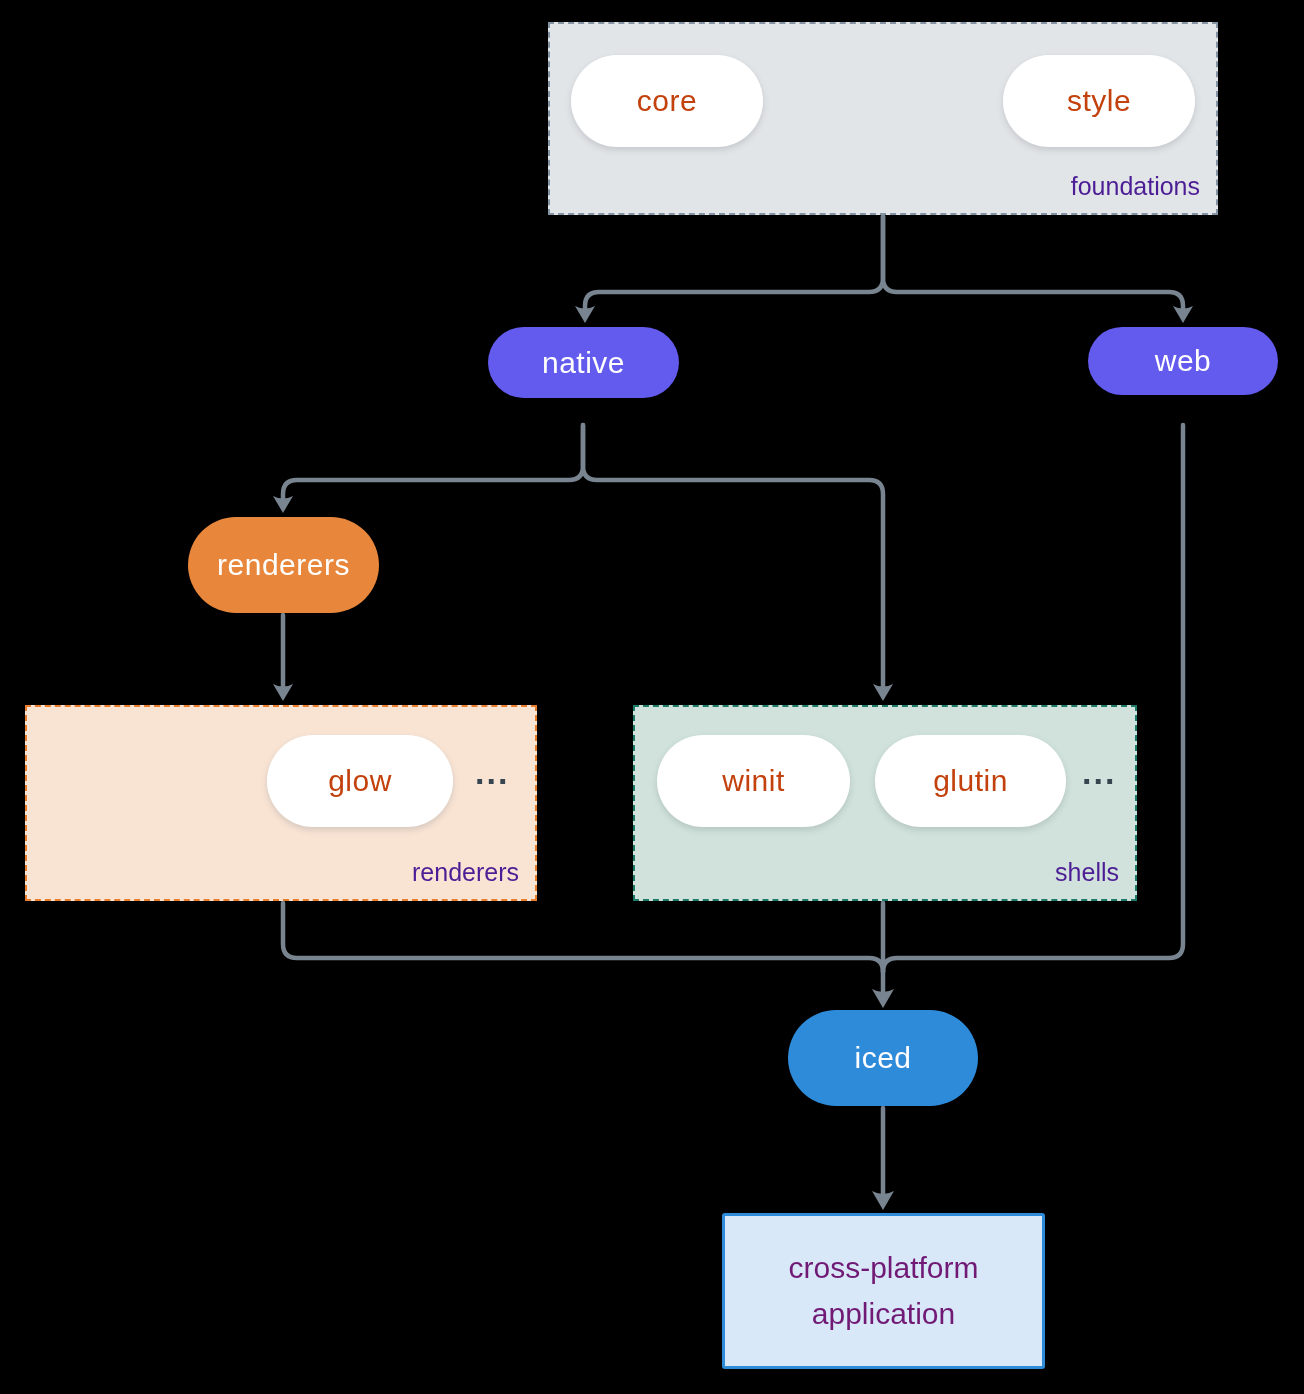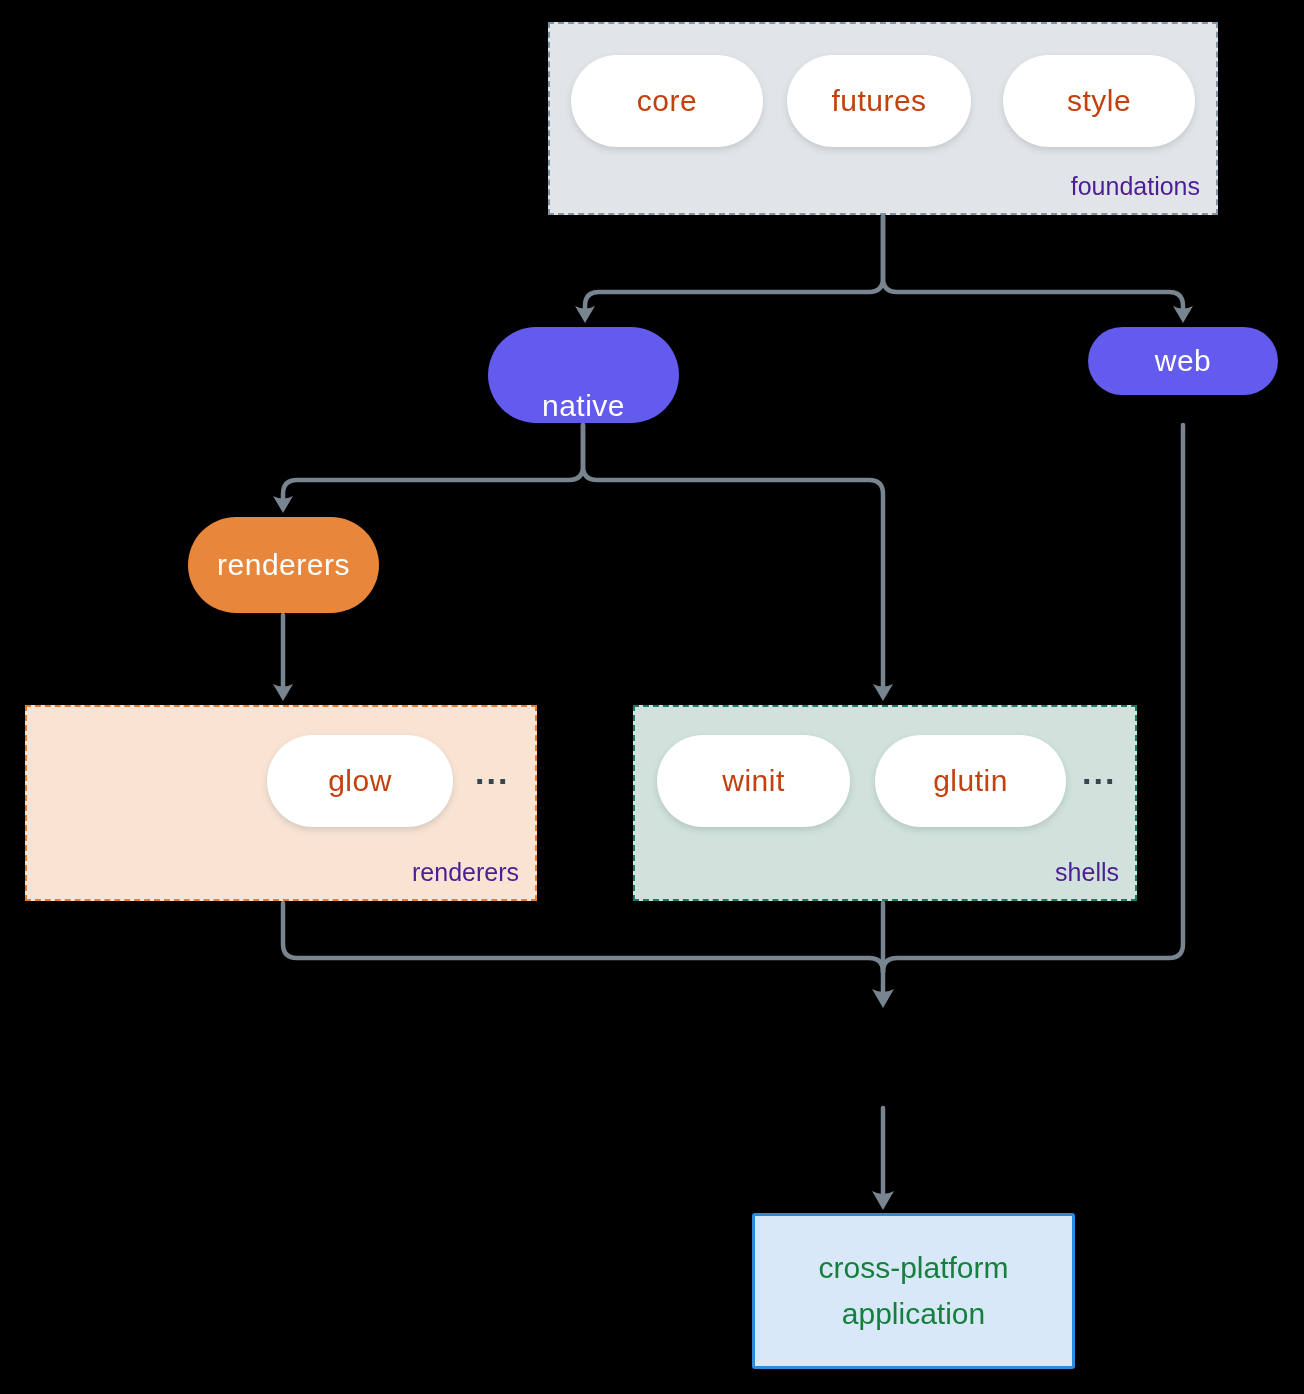--- a/index.html
+++ b/index.html
@@ -20,21 +20,21 @@
   .pill-node{color:#FFFFFF;}
   .pill-purple{background:#635AEE;}
   .pill-orange{background:#E8873B;}
   .pill-blue{background:#2E8BDA;}
   .group-label{position:absolute;right:16px;bottom:12px;font-size:25px;color:#4c1d95;}
   .ellipsis{position:absolute;font-size:34px;font-weight:bold;color:#36454F;letter-spacing:2px;}
   .app-box{
     position:absolute;left:722px;top:1213px;width:323px;height:156px;box-sizing:border-box;
     background:#D9E8F8;border:3px solid #2E8BDA;border-radius:3px;
     display:flex;align-items:center;justify-content:center;text-align:center;
-    font-size:30px;line-height:1.55;color:#15803d;padding:0 28px;margin-left:30px;
+    font-size:30px;line-height:1.55;color:#701a75;padding:0 28px;
   }
   .edge{stroke:#78848F;stroke-width:4.5;fill:none;stroke-linecap:round;stroke-linejoin:round;}
   .arrow{fill:#78848F;stroke:none;}
 </style>
 </head>
 <body>
 
 <div id="canvas">
 
   <svg id="edges" viewBox="0 0 1304 1394">
@@ -80,30 +80,27 @@
     <g>
       <path class="edge" d="M883,1108 L883,1196"></path>
       <path class="arrow" d="M872,1191 Q883,1197 894,1191 L883,1210 Z"></path>
     </g>
   </svg>
 
   <div class="group group-foundations">
     <div class="pill pill-white" style="left:21px;top:31px;width:192px;height:92px;">
       <span>core</span>
     </div>
-    <div class="pill pill-white" style="left:237px;top:31px;width:184px;height:92px;">
-      <span>futures</span>
-    </div>
     <div class="pill pill-white" style="left:453px;top:31px;width:192px;height:92px;">
       <span>style</span>
     </div>
     <div class="group-label">foundations</div>
   </div>
 
-  <div class="pill pill-node pill-purple" style="left:488px;top:327px;width:191px;height:96px;align-items:flex-end;">
+  <div class="pill pill-node pill-purple" style="left:488px;top:327px;width:191px;height:71px;">
     <span>native</span>
   </div>
   <div class="pill pill-node pill-purple" style="left:1088px;top:327px;width:190px;height:68px;">
     <span>web</span>
   </div>
 
   <div class="pill pill-node pill-orange" style="left:188px;top:517px;width:191px;height:96px;">
     <span>renderers</span>
   </div>
 
@@ -119,18 +116,21 @@
     <div class="pill pill-white" style="left:22px;top:28px;width:193px;height:92px;">
       <span>winit</span>
     </div>
     <div class="pill pill-white" style="left:240px;top:28px;width:191px;height:92px;">
       <span>glutin</span>
     </div>
     <div class="ellipsis" style="left:447px;top:46px;">...</div>
     <div class="group-label">shells</div>
   </div>
 
+  <div class="pill pill-node pill-blue" style="left:788px;top:1010px;width:190px;height:96px;">
+    <span>iced</span>
+  </div>
 
   <div class="app-box">
     <span>cross-platform application</span>
   </div>
 
 </div>
 
 </body></html>

